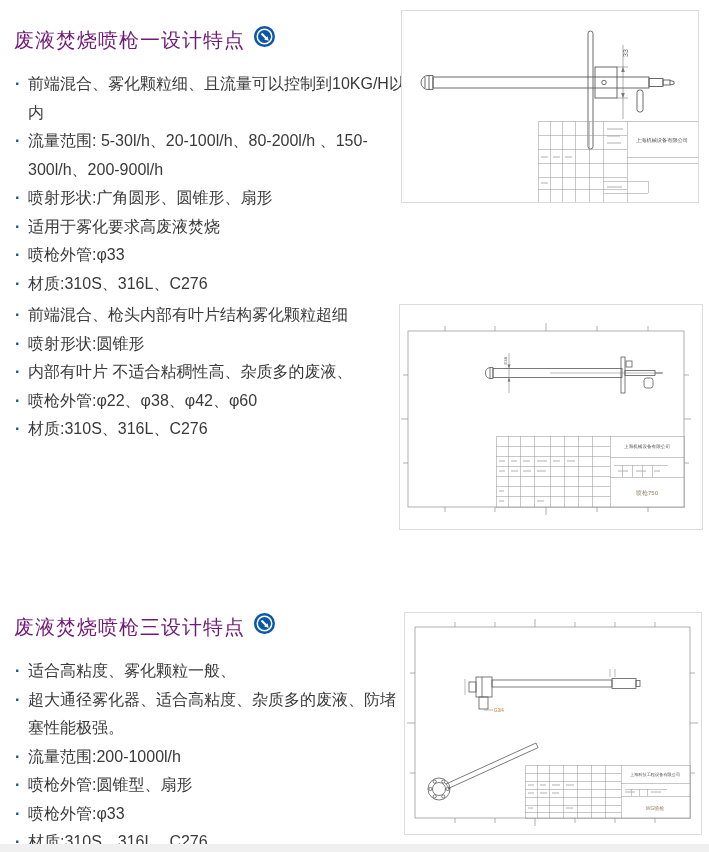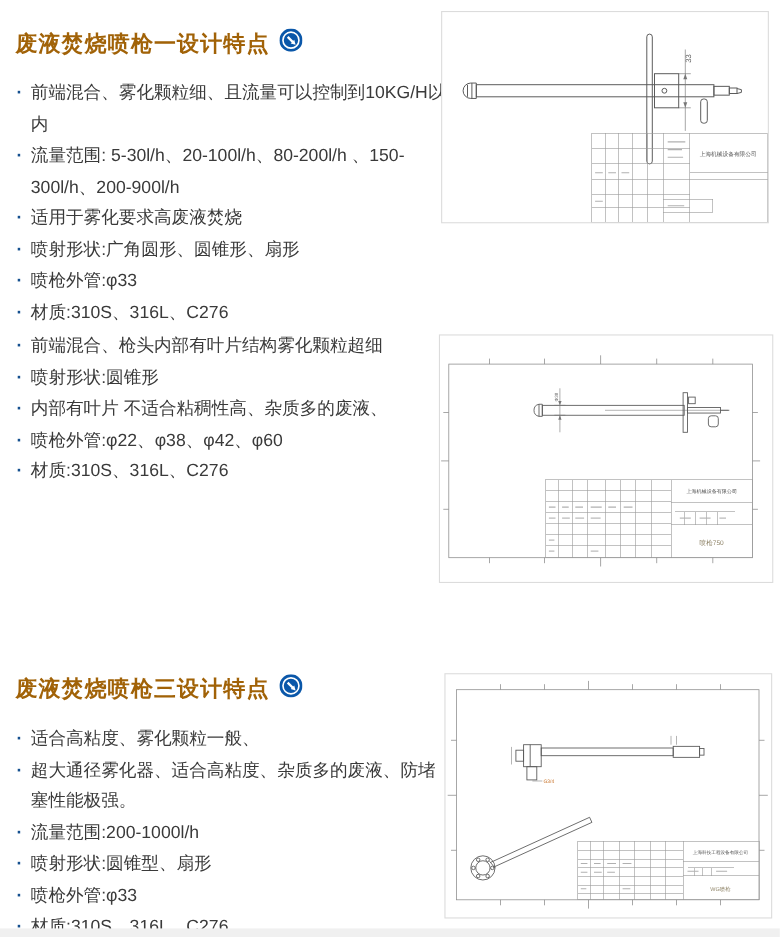--- a/index.html
+++ b/index.html
@@ -5,21 +5,21 @@
   html,body{margin:0;padding:0;}
   body{
     width:709px;height:852px;position:relative;background:#fff;
     font-family:"Liberation Sans","DejaVu Sans",sans-serif;
     overflow:hidden;
   }
   .section{position:absolute;left:14px;width:392px;}
   #sec1{top:9px;} #sec2{top:294px;} #sec3{top:596px;}
   .sec-title{
     display:flex;align-items:center;gap:9px;
-    color:#a16207;font-size:20px;font-weight:bold;
+    color:#701a75;font-size:20px;font-weight:normal;
     line-height:28px;letter-spacing:1px;white-space:nowrap;
   }
   .sec-title .ticon{flex:0 0 auto;display:inline-block;}
   .bullets{
     list-style:none;margin:7px 0 0 0;padding:0;
     font-size:16px;line-height:28.5px;color:#3a3a3a;font-weight:500;
   }
   .bullets li{position:relative;padding-left:14px;}
   .bullets li::before{
     content:"\00B7";position:absolute;left:1px;top:0;
@@ -47,22 +47,22 @@
         <circle cx="12" cy="12" r="12" fill="#0a57a9"></circle>
         <circle cx="12" cy="12" r="8.3" fill="none" stroke="#fff" stroke-width="1.7"></circle>
         <line x1="8.6" y1="8.6" x2="14.2" y2="14.2" stroke="#fff" stroke-width="2.4"></line>
         <polygon points="16.8,16.8 11.7,15.4 15.4,11.7" fill="#fff"></polygon>
       </svg>
     </span>
   </h2>
   <ul class="bullets">
     <li>前端混合、雾化颗粒细、且流量可以控制到10KG/H以内</li>
     <li>流量范围: 5-30l/h、20-100l/h、80-200l/h 、150-300l/h、200-900l/h</li>
+    <li>喷射形状:广角圆形、圆锥形、扇形</li>
     <li>适用于雾化要求高废液焚烧</li>
-    <li>喷射形状:广角圆形、圆锥形、扇形</li>
     <li>喷枪外管:φ33</li>
     <li>材质:310S、316L、C276</li>
   </ul>
 </div>
 
 <div class="drawing" id="draw1">
   <svg width="296" height="191" viewBox="0 0 296 191">
     <g stroke="#5a5a5a" stroke-width="0.9" fill="none">
       <path d="M31,64.5 h-5 a7,7 0 0 0 0,14 h5 z"></path>
       <line x1="23" y1="66" x2="23" y2="77"></line>
@@ -222,21 +222,21 @@
         <circle cx="12" cy="12" r="8.3" fill="none" stroke="#fff" stroke-width="1.7"></circle>
         <line x1="8.6" y1="8.6" x2="14.2" y2="14.2" stroke="#fff" stroke-width="2.4"></line>
         <polygon points="16.8,16.8 11.7,15.4 15.4,11.7" fill="#fff"></polygon>
       </svg>
     </span>
   </h2>
   <ul class="bullets">
     <li>适合高粘度、雾化颗粒一般、</li>
     <li>超大通径雾化器、适合高粘度、杂质多的废液、防堵塞性能极强。</li>
     <li>流量范围:200-1000l/h</li>
-    <li>喷射形状:圆锥型、扇形</li>
+    <li>喷枪外管:圆锥型、扇形</li>
     <li>喷枪外管:φ33</li>
     <li>材质:310S、316L、C276</li>
   </ul>
 </div>
 
 <div class="drawing" id="draw3">
   <svg width="296" height="221" viewBox="0 0 296 221">
     <g stroke="#8d8d8d" stroke-width="0.7" fill="none">
       <rect x="10" y="14" width="275" height="191"></rect>
       <line x1="50" y1="9" x2="50" y2="14"></line>

